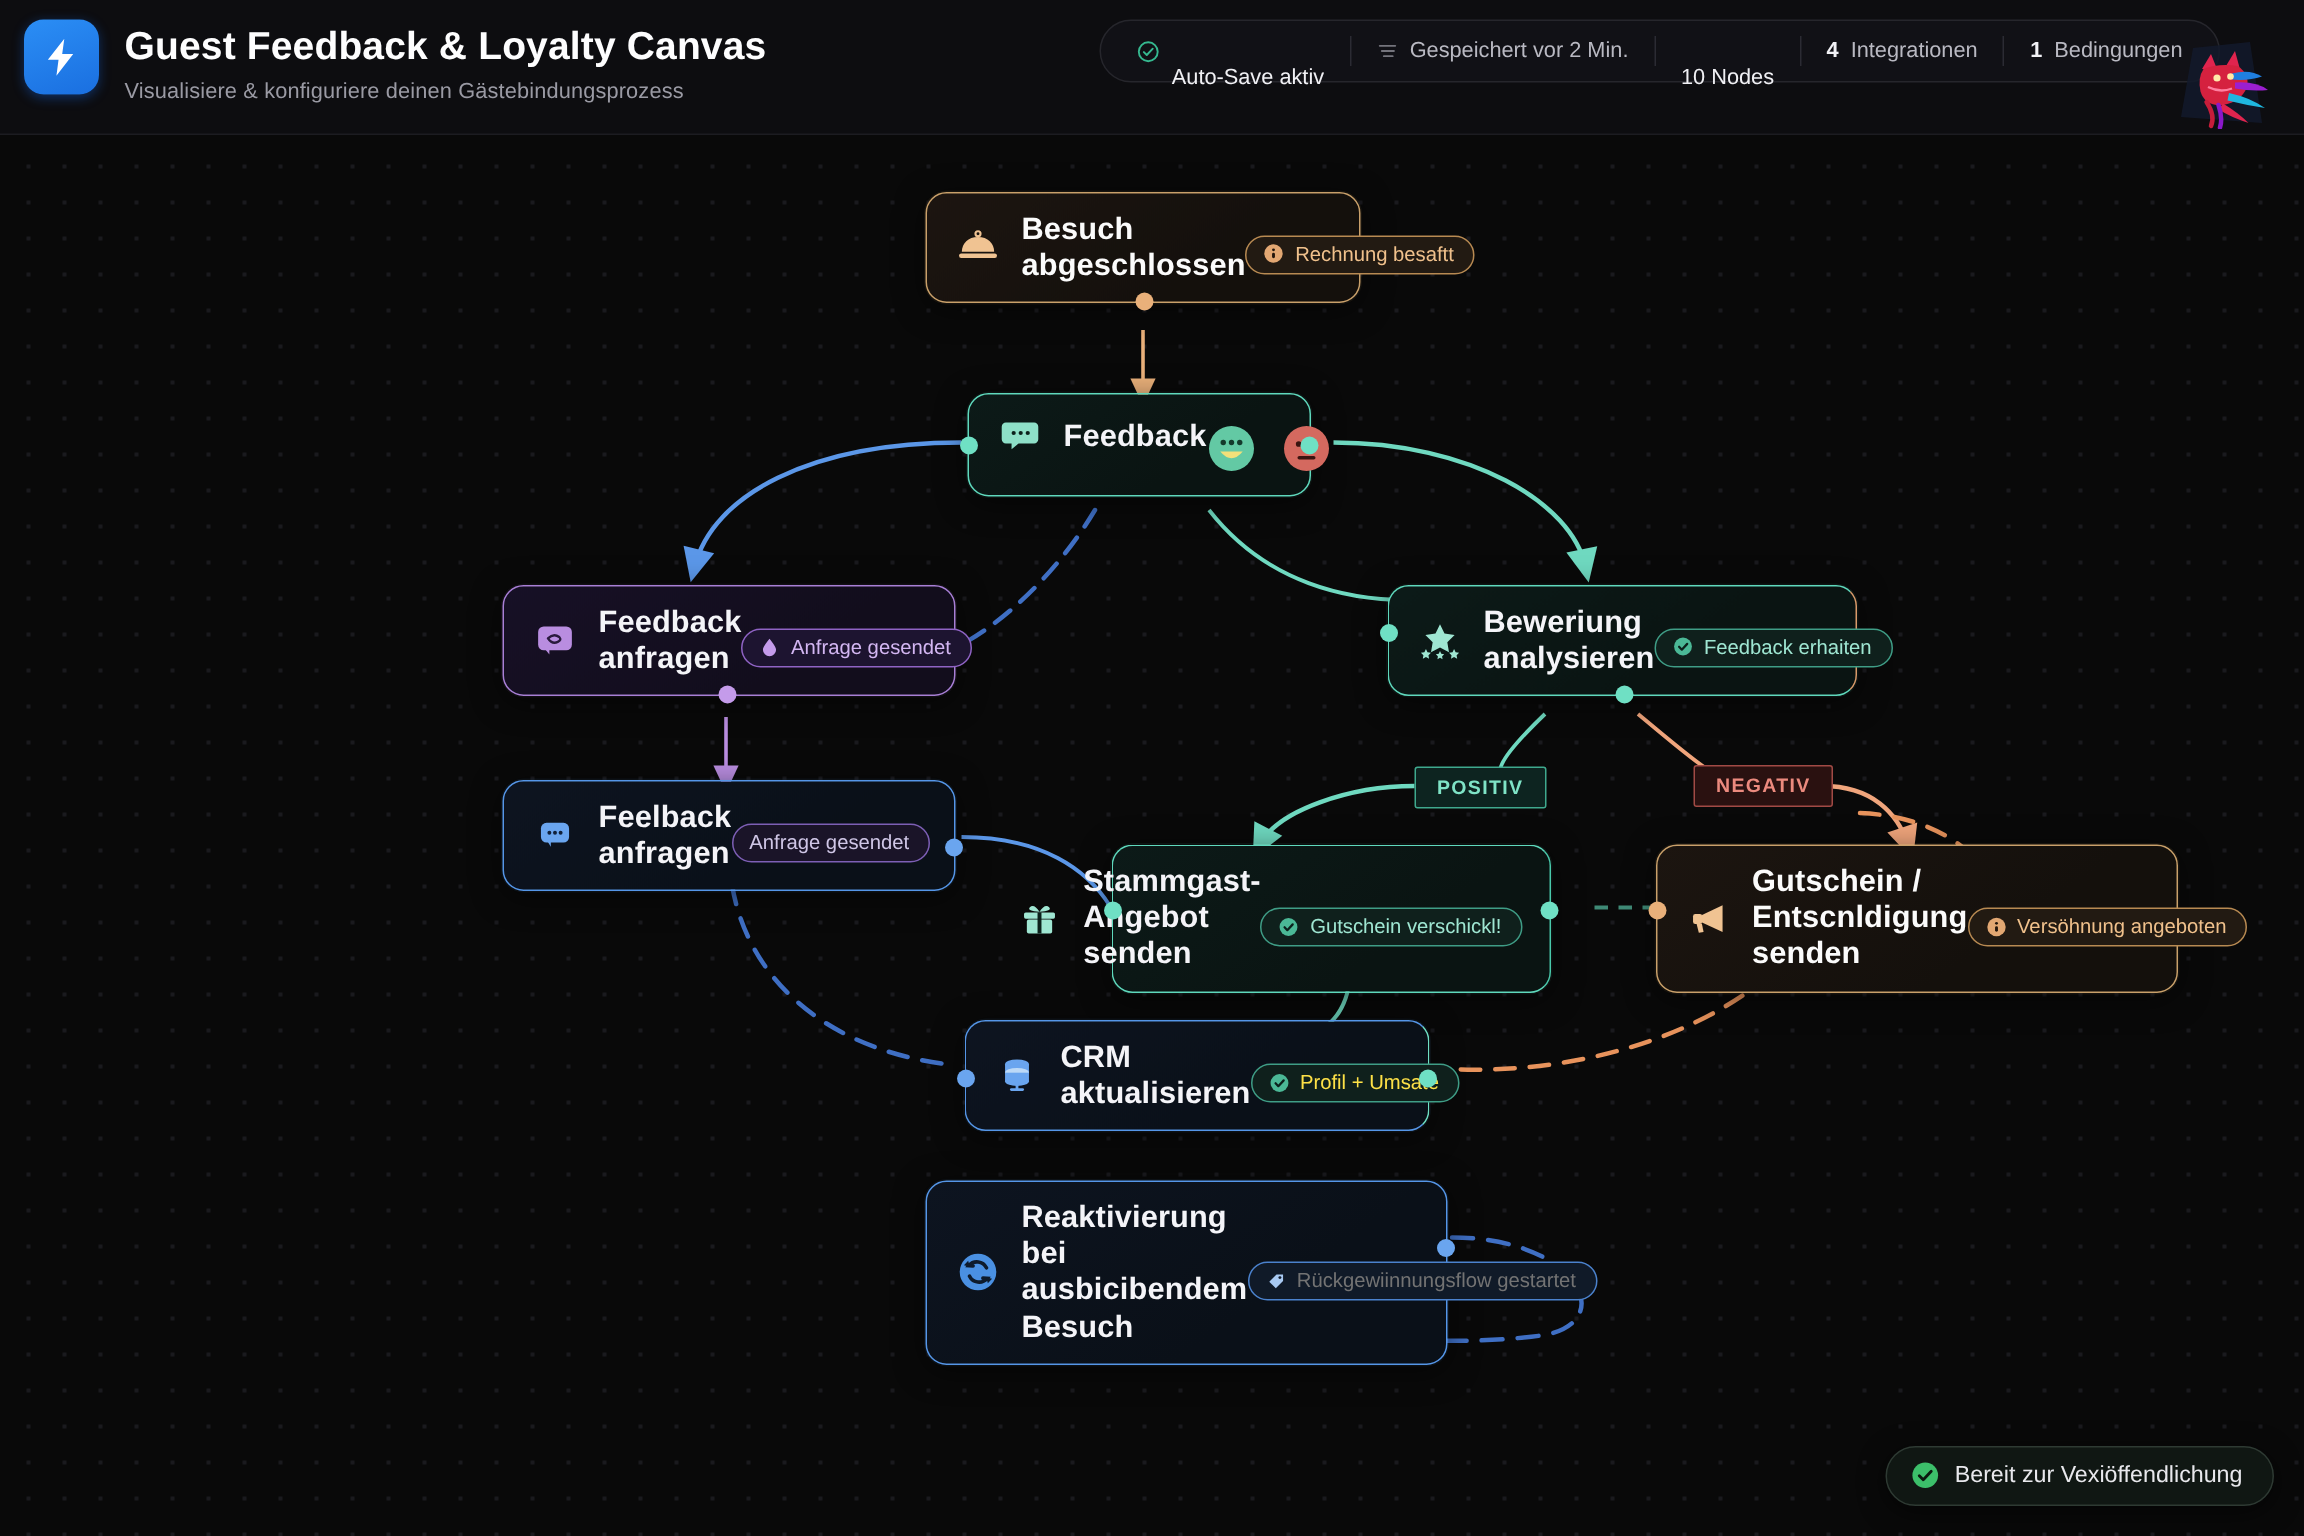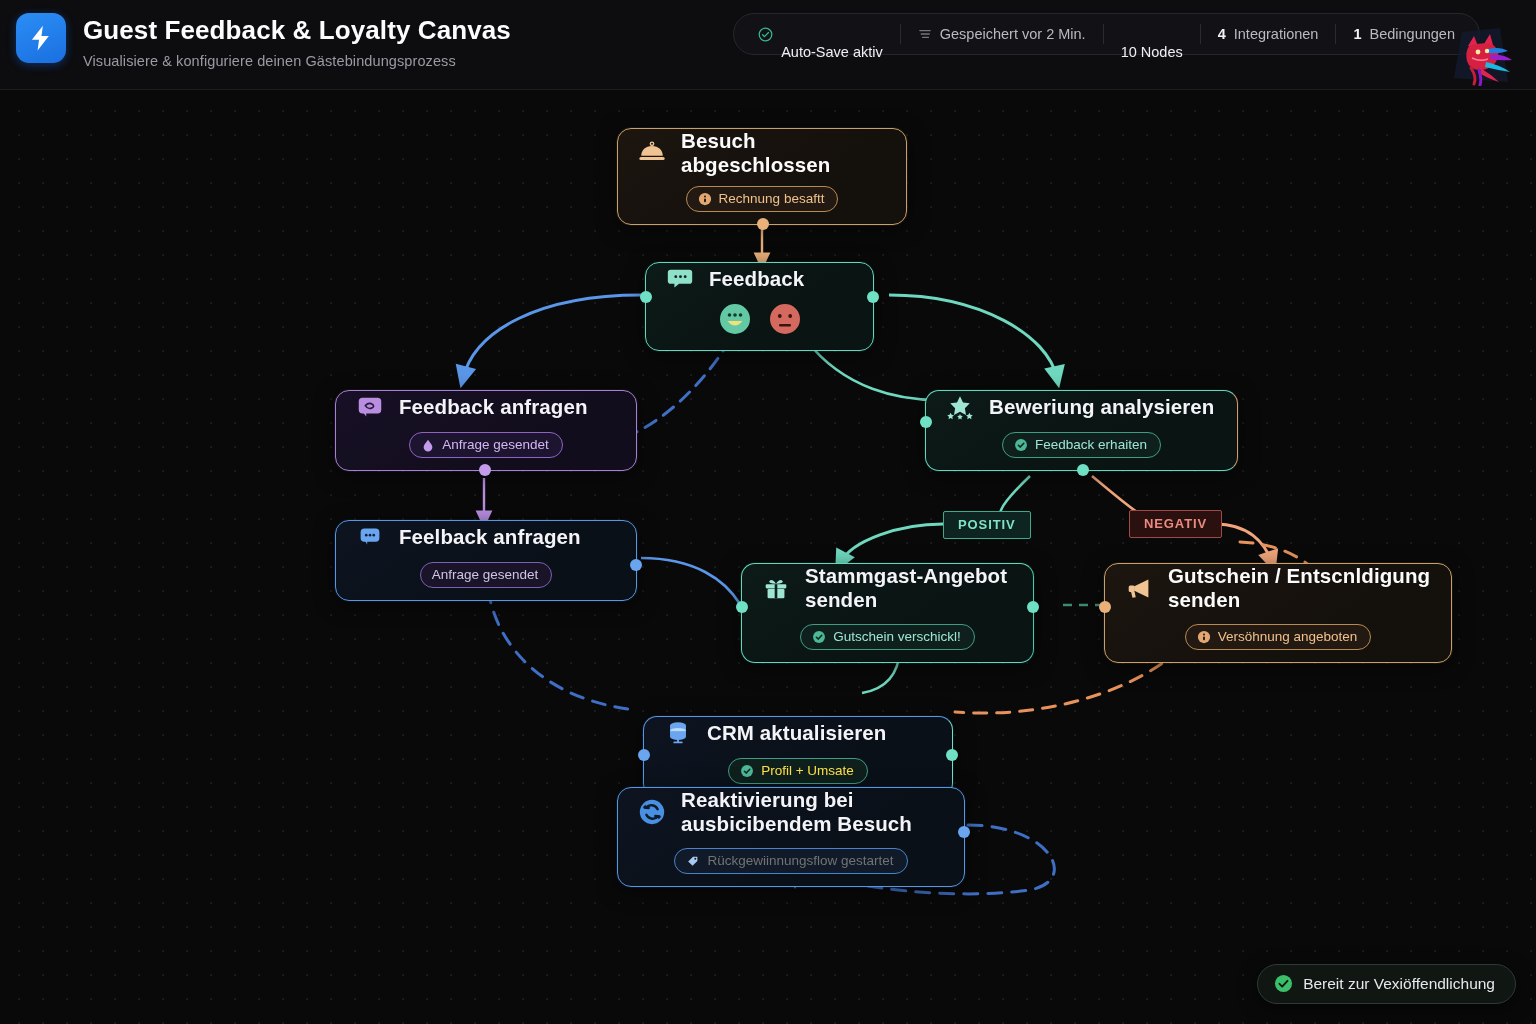--- a/index.html
+++ b/index.html
@@ -58,22 +58,22 @@
     overflow: hidden;
   }
   #edges { position: absolute; left: 0; top: 0; width: 1536px; height: 934px; }
 
   
   .node {
     position: absolute;
     border-radius: 14px;
     border: 1.6px solid #333;
     background: #101014;
-    display: flex; flex-direction: column; align-items: center;
-    padding: 0 18px 12px 18px;
+    display: flex; flex-direction: row; align-items: center;
+    padding: 12px 18px 12px 18px;
     z-index: 10;
   }
   .node-row { display: flex; align-items: center; gap: 13px; width: 100%; justify-content: flex-start; }
   .node-ico { flex: 0 0 auto; width: 32px; height: 32px; display: flex; align-items: center; justify-content: center; }
   .node-ico svg { width: 30px; height: 30px; display: block; }
   .node-title { font-size: 20.5px; font-weight: 700; color: #f4f4f8; letter-spacing: .1px; line-height: 1.18; }
   .badge {
     margin-top: 9px;
     display: inline-flex; align-items: center; gap: 7px;
     border-radius: 14px; padding: 4px 13px 5px 11px;
@@ -100,21 +100,21 @@
   .t-purple .badge { border-color: #8f63c4; background: #1d1430; color: #d3b6f2; }
   .p-purple { background: #c49bea; }
 
   
   .t-blue { border-color: #5596e8; background: linear-gradient(145deg,#0d1420 0%,#0a1018 65%); box-shadow: 0 0 0 1px rgba(85,150,232,.07), 0 4px 20px rgba(0,0,0,.5); }
   .t-blue .badge { border-color: #4b82cd; background: #101a28; color: #737373; }
   .p-blue { background: #6aa5ef; }
 
   
   #node-bewertung { border-right-color: #d89a6a; }
-  #node-crm { border-right-color: #6fe0c4; margin-top: 36px; }
+  #node-crm { border-right-color: #6fe0c4; }
   #node-crm .badge { border-color: #3f9d86; background: #0f201c; color: #fde047; align-items: flex-end; }
   #node-feelback .badge { border-color: #7d5fb5; background: #1a1428; color: #cfc6e6; }
   #node-stammgast { border-right-color: #49c9ab; }
 
   
   .cond {
     position: absolute; z-index: 20;
     border-radius: 2px; padding: 5px 14px 6px 14px;
     font-size: 13px; font-weight: 700; letter-spacing: .9px;
   }

